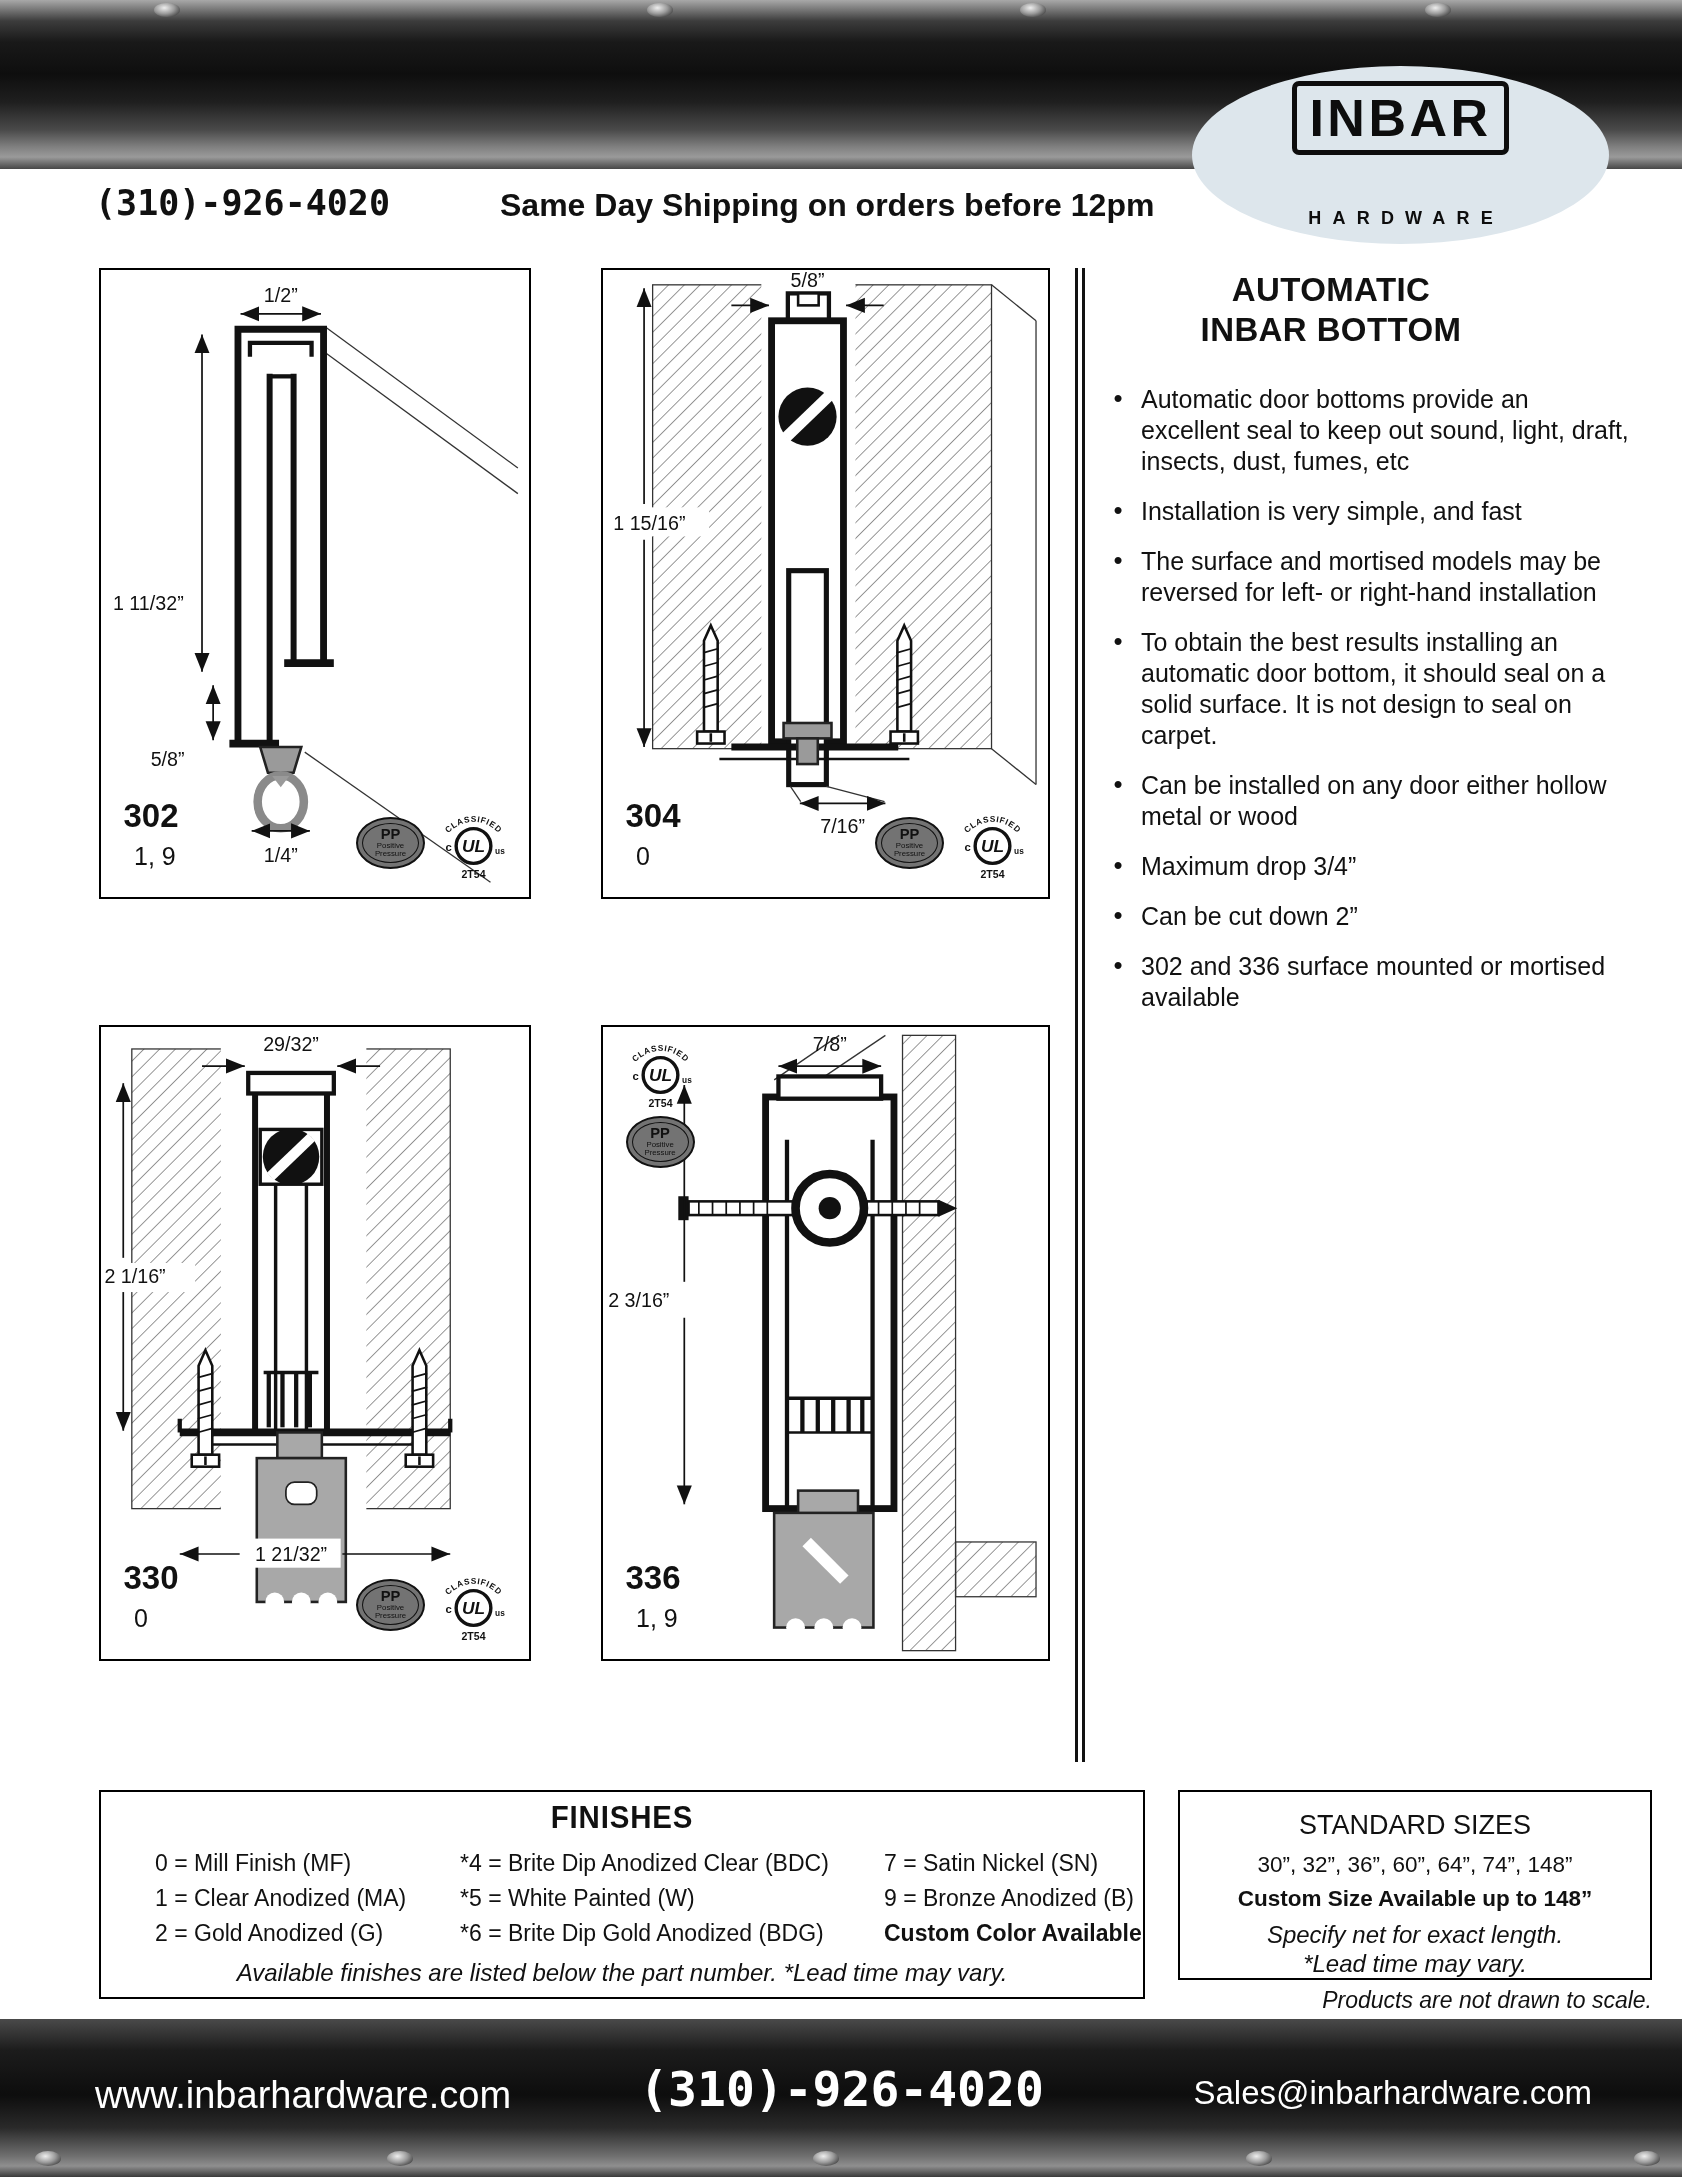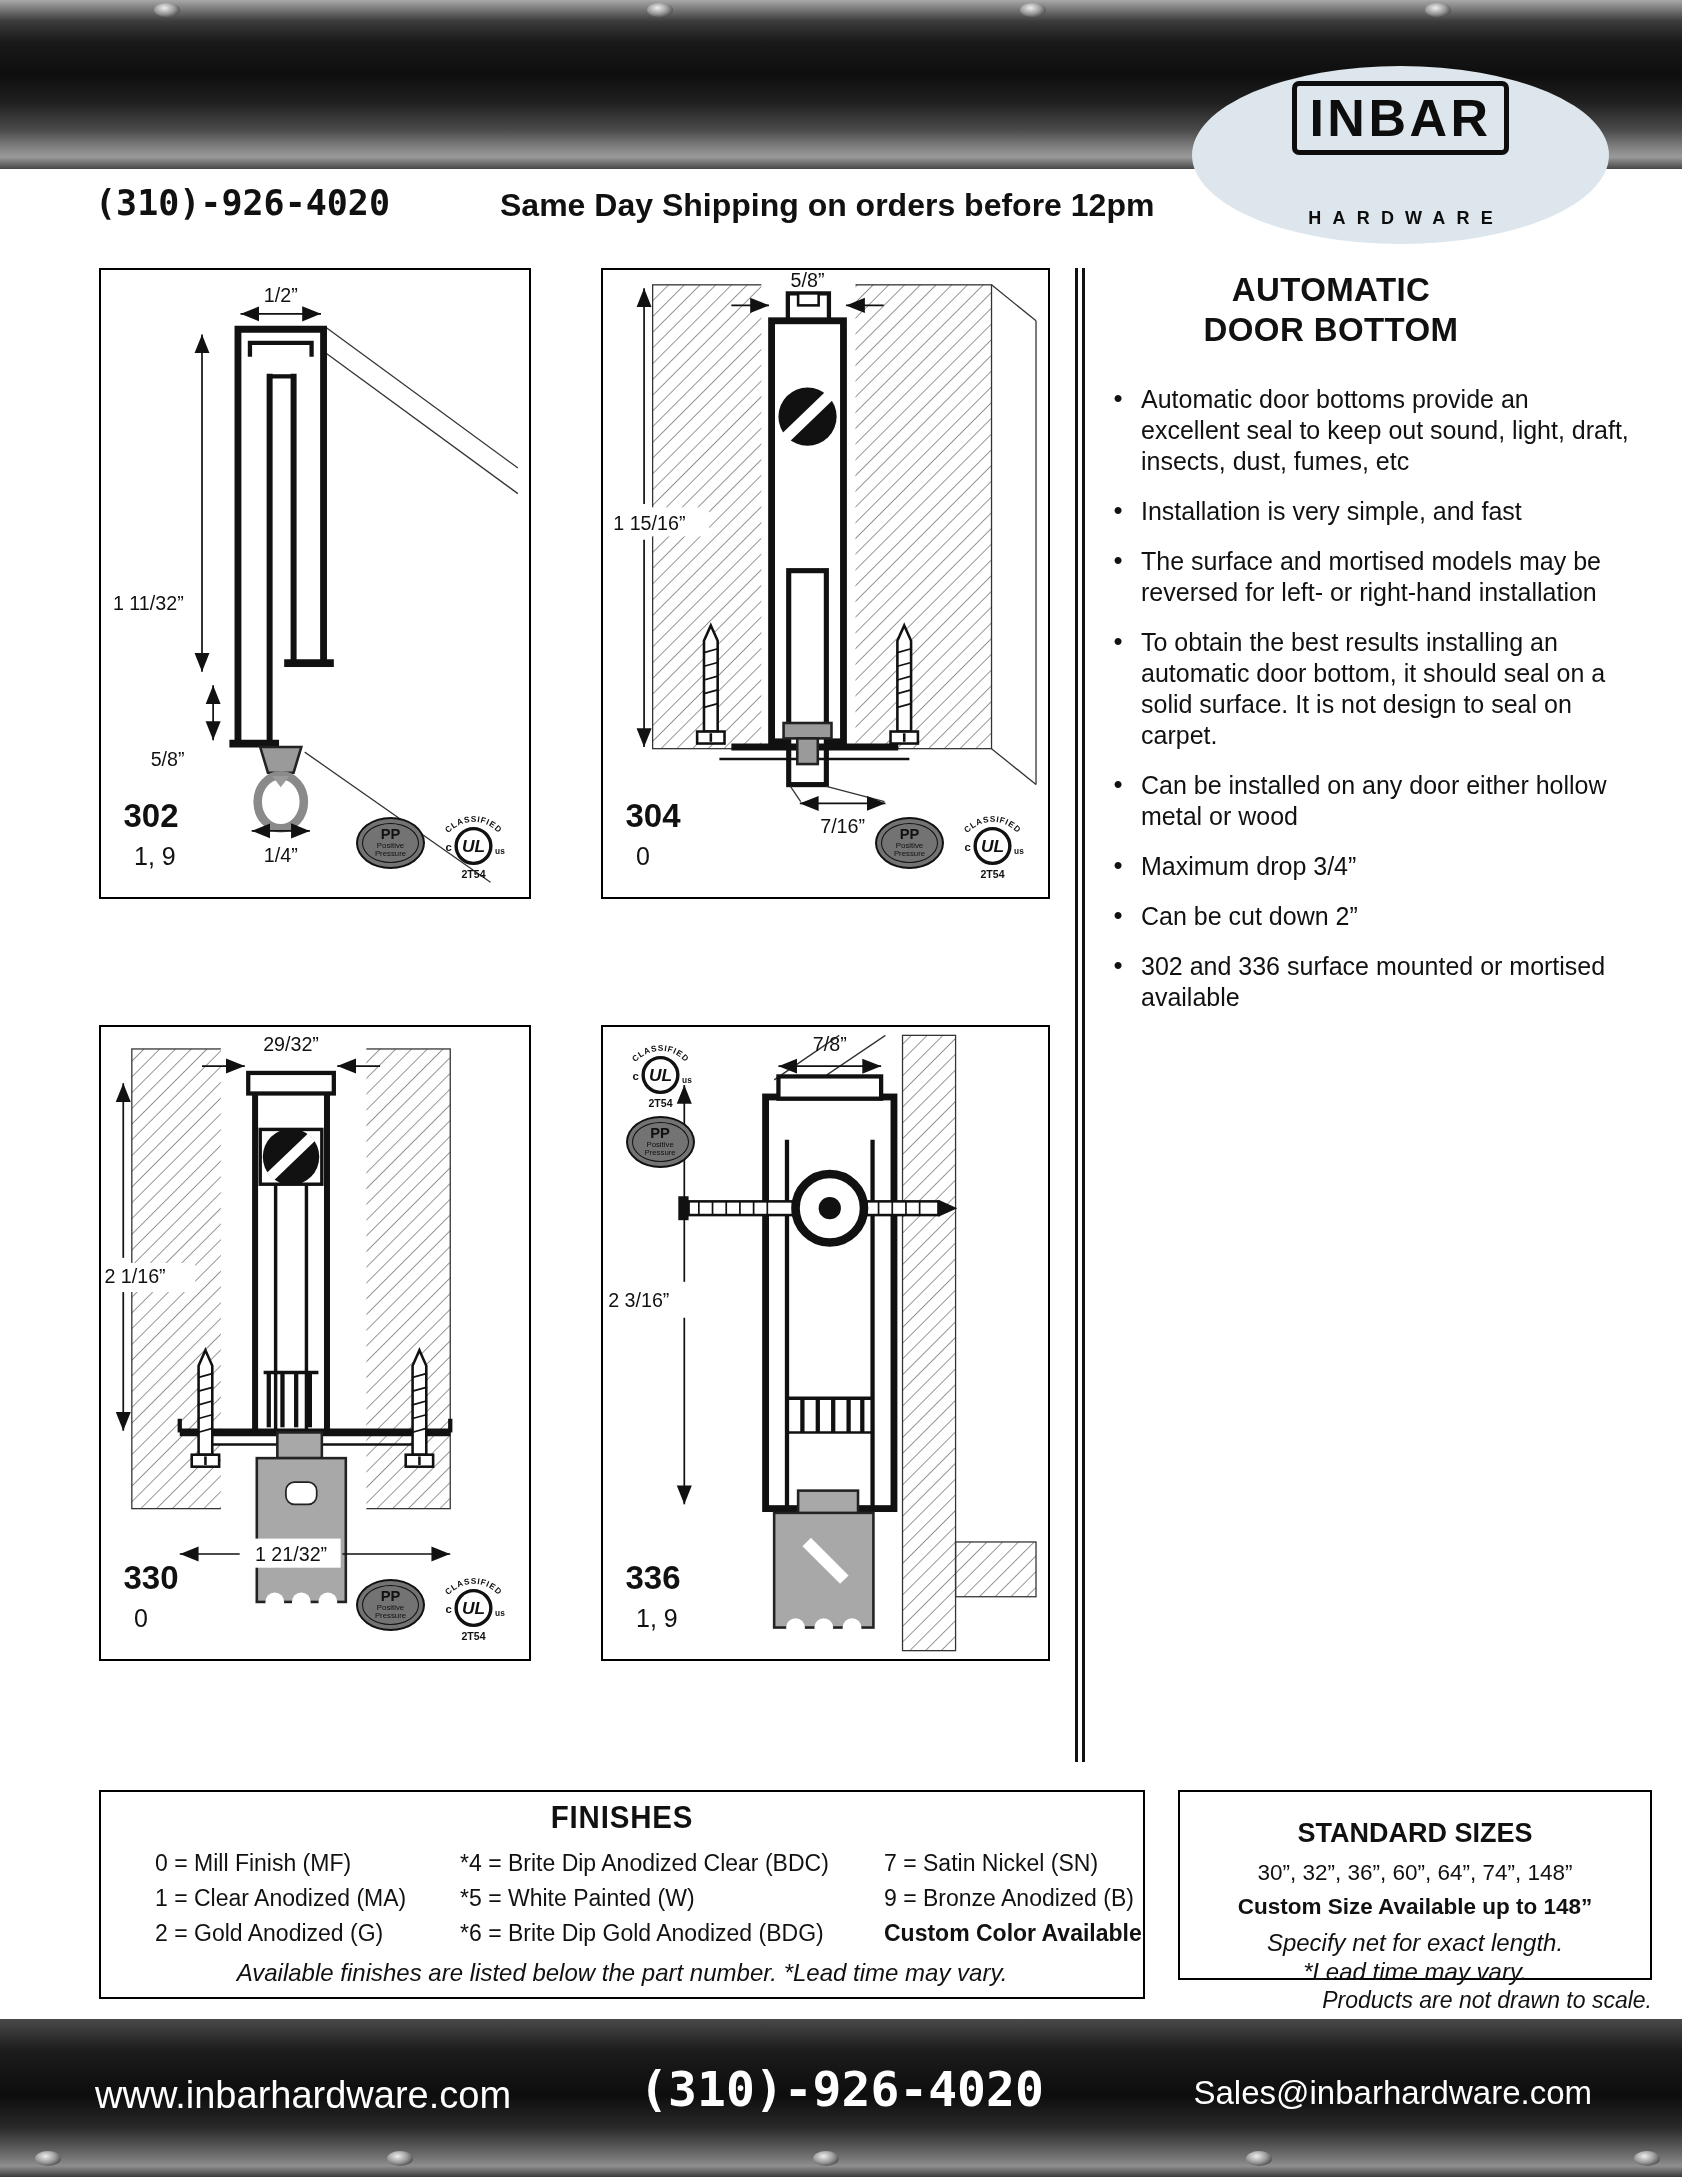--- a/index.html
+++ b/index.html
@@ -89,21 +89,21 @@
   .bullets li::before { content:"\2022"; position:absolute; left:3.5px; top:-0.9px; font-size:26px; }
   
   .finishes-box { position:absolute; left:99px; top:1790px; width:1046px; height:209px; border:2.6px solid #000; }
   .fin-title { text-align:center; font-size:32px; font-weight:bold; margin-top:7px; letter-spacing:0.9px; transform:scaleX(.92); }
   .fin-col { position:absolute; top:54px; font-size:23px; line-height:35px; }
   #fcol1 { left:54px; } #fcol2 { left:359px; } #fcol3 { left:783px; }
   .bold { font-weight:bold; }
   .fin-note { position:absolute; bottom:10.4px; width:100%; text-align:center; font-style:italic; font-size:24px; }
   
   .sizes-box { position:absolute; left:1178px; top:1790px; width:474px; height:190px; border:2.6px solid #000; text-align:center; }
-  .sizes-title { font-size:27px; font-weight:bold; margin-top:26px; }
+  .sizes-title { font-size:27px; font-weight:normal; margin-top:18px; }
   .sizes-list { font-size:22.5px; margin-top:11.2px; }
   .sizes-custom { font-size:22.5px; font-weight:bold; margin-top:7.8px; }
   .sizes-specify { font-size:24px; font-style:italic; margin-top:8.6px; }
   .sizes-lead { font-size:24px; font-style:italic; margin-top:1.7px; }
   .disclaimer { position:absolute; left:1178px; top:1987px; width:474px; text-align:right; font-style:italic; font-size:23px; }
   
   .footer-site  { position:absolute; left:95px;  top:2074px; color:#fff; font-size:38px; z-index:6; }
   .footer-phone { position:absolute; left:0; right:0; top:2061px; text-align:center; color:#fff; font-size:48px;
                   font-weight:bold; font-family:"DejaVu Sans Mono",monospace; z-index:6; }
   .footer-email { position:absolute; right:91px; top:2074px; color:#fff; font-size:33px; z-index:6; }
@@ -459,21 +459,21 @@
           <div class="pp-small">Pressure</div>
         </div>
       </div>
     </div>
   </div>
 
   <div class="separator"></div>
 
   <div class="info-title">
     <div>AUTOMATIC</div>
-    <div>DOOR BOTTOM</div>
+    <div>INBAR BOTTOM</div>
   </div>
 
   <ul class="bullets">
     <li>Automatic door bottoms provide an excellent seal to keep out sound, light, draft, insects, dust, fumes, etc</li>
     <li>Installation is very simple, and fast</li>
     <li>The surface and mortised models may be reversed for left- or right-hand installation</li>
     <li>To obtain the best results installing an automatic door bottom, it should seal on a solid surface. It is not design to seal on carpet.</li>
     <li>Can be installed on any door either hollow metal or wood</li>
     <li>Maximum drop 3/4”</li>
     <li>Can be cut down 2”</li>

